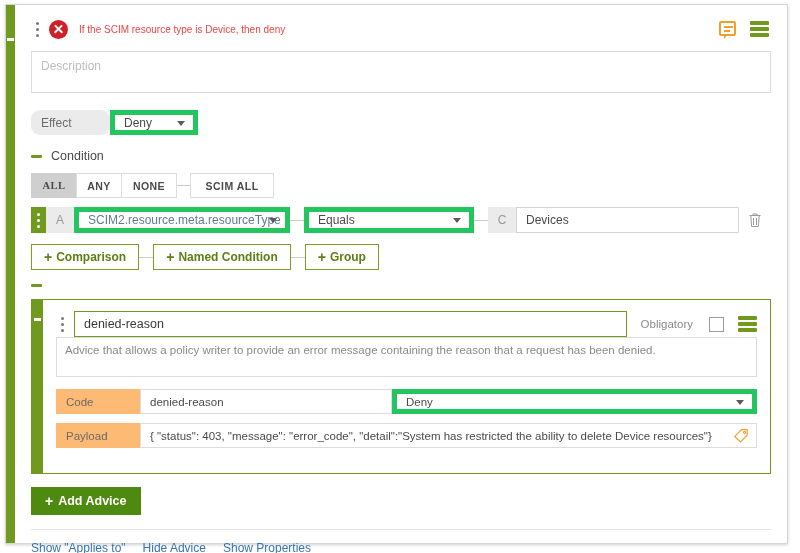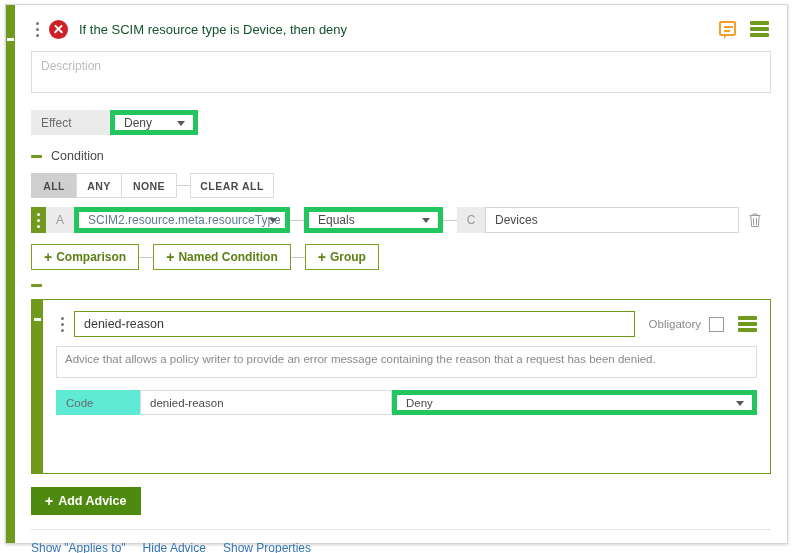--- a/index.html
+++ b/index.html
@@ -97,22 +97,22 @@
     left: 4px;
     top: 8.5px;
     width: 11px;
     height: 2.4px;
     background: #fff;
     border-radius: 1px;
   }
   .x-circle:before { transform: rotate(45deg); }
   .x-circle:after  { transform: rotate(-45deg); }
   .rule-title {
-    font-size: 13px;
-    color: #14532d;
+    font-size: 10px;
+    color: #ef4444;
     flex: 1 1 auto;
     white-space: nowrap;
     overflow: hidden;
   }
   .hdr-icons {
     display: flex;
     align-items: center;
     gap: 14px;
     padding-right: 2px;
   }
@@ -184,21 +184,21 @@
   }
   .field-label {
     background: #ebebeb;
     color: #6b6b6b;
     font-size: 12px;
     display: flex;
     align-items: center;
     padding: 0 10px;
     box-sizing: border-box;
   }
-  .effect-label { width: 79px; }
+  .effect-label { width: 79px; border-radius: 9px; }
   .select-box {
     position: relative;
     border: 5px solid #22c55e;
     background: #fff;
     display: flex;
     align-items: center;
     padding: 0 22px 0 9px;
     font-size: 12px;
     color: #4a4a4a;
     box-sizing: border-box;
@@ -251,21 +251,21 @@
     display: flex;
     align-items: center;
     justify-content: center;
     height: 25px;
     box-sizing: border-box;
     cursor: pointer;
     margin-left: -1px;
   }
   .tbtn:first-child { margin-left: 0; }
   .tbtn.active { background: #cfcfcf; border-color: #cfcfcf; }
-  .w-all  { width: 46px; }
+  .w-all  { width: 46px; font-family: Liberation Serif, serif; }
   .w-any  { width: 46px; }
   .w-none { width: 56px; }
   .connector {
     width: 14px;
     height: 1px;
     background: #cccccc;
   }
   .w-clear { width: 84px; letter-spacing: 0.5px; }
 
   
@@ -304,21 +304,21 @@
     box-sizing: border-box;
     flex: 0 0 auto;
   }
   .attr-select {
     width: 216px;
     height: 26px;
     color: #5f7c92;
     position: relative;
   }
   .op-select {
-    width: 139px;
+    width: 170px;
     height: 26px;
   }
   .value-input {
     flex: 1 1 auto;
     height: 26px;
     border: 1px solid #d5d5d5;
     box-sizing: border-box;
     padding: 0 9px;
     font-family: "Liberation Sans", sans-serif;
     font-size: 12px;
@@ -406,57 +406,56 @@
     font-family: "Liberation Sans", sans-serif;
     font-size: 12.5px;
     color: #3a3a3a;
     outline: none;
     background: #fff;
   }
   .obligatory-label {
     font-size: 11.5px;
     color: #8a8a8a;
     margin-left: 14px;
-    margin-right: 8px;
+    margin-right: 16px;
     white-space: nowrap;
   }
   .cbox {
     width: 15px;
     height: 15px;
     border: 1px solid #9a9a9a;
     background: #fff;
     box-sizing: border-box;
     cursor: pointer;
     flex: 0 0 auto;
   }
   .advice-burger { margin-left: 14px; }
 
   .advice-desc {
     width: 100%;
-    height: 32px;
-    margin-top: 9px;
+    height: 40px;
     border: 1px solid #dcdcdc;
     box-sizing: border-box;
     padding: 6px 8px;
     font-family: "Liberation Sans", sans-serif;
     font-size: 11.5px;
     color: #8a8a8a;
     resize: none;
     outline: none;
   }
 
   .kv-row {
     display: flex;
     align-items: stretch;
     margin-top: 9px;
     height: 25px;
   }
   .kv-label {
     width: 84px;
-    background: #5eead4;
+    background: #fdba74;
     color: #6b6b6b;
     font-size: 11.5px;
     display: flex;
     align-items: center;
     padding: 8px 10px;
     box-sizing: border-box;
     flex: 0 0 auto;
   }
   .kv-input {
     height: 25px;
@@ -572,21 +571,21 @@
     <div class="section-head">
       <span class="minus-toggle"></span>
       <span>Condition</span>
     </div>
 
     <div class="toggle-row">
       <div class="tbtn w-all active">ALL</div>
       <div class="tbtn w-any">ANY</div>
       <div class="tbtn w-none">NONE</div>
       <div class="connector"></div>
-      <div class="tbtn w-clear">CLEAR ALL</div>
+      <div class="tbtn w-clear">SCIM ALL</div>
     </div>
 
     
     <div class="cond-row">
       <div class="grip-green">
         <i></i>
           <i></i>
           <i></i>
       </div>
       <div class="badge-box">A</div>
@@ -658,20 +657,32 @@
 
         <div class="kv-row">
           <div class="kv-label">Code</div>
           <input class="kv-input code-input" value="denied-reason" style="">
           <div class="select-box appliesto-select">
             <span>Deny</span>
             <span class="caret"></span>
           </div>
         </div>
 
+        <div class="kv-row">
+          <div class="kv-label">Payload</div>
+          <div class="payload-wrap">
+            <input class="kv-input payload-input" value="{ &quot;status&quot;: 403, &quot;message&quot;: &quot;error_code&quot;, &quot;detail&quot;:&quot;System has restricted the ability to delete Device resources&quot;}" style="">
+            <span class="tag-icon">
+              <svg width="16" height="16" viewBox="0 0 16 16" aria-hidden="true">
+                <path d="M8.6 1.6H14.2v5.6L7.4 14 1.8 8.4 8.6 1.6z" fill="none" stroke="#f0a029" stroke-width="1.2"></path>
+                <circle cx="11.6" cy="4.3" r="1.1" fill="none" stroke="#f0a029" stroke-width="1.1"></circle>
+              </svg>
+            </span>
+          </div>
+        </div>
 
       </div>
     </div>
 
     <div class="add-advice">
       <span class="plus">+</span>
       <span>Add Advice</span>
     </div>
 
     <div class="divider"></div>

